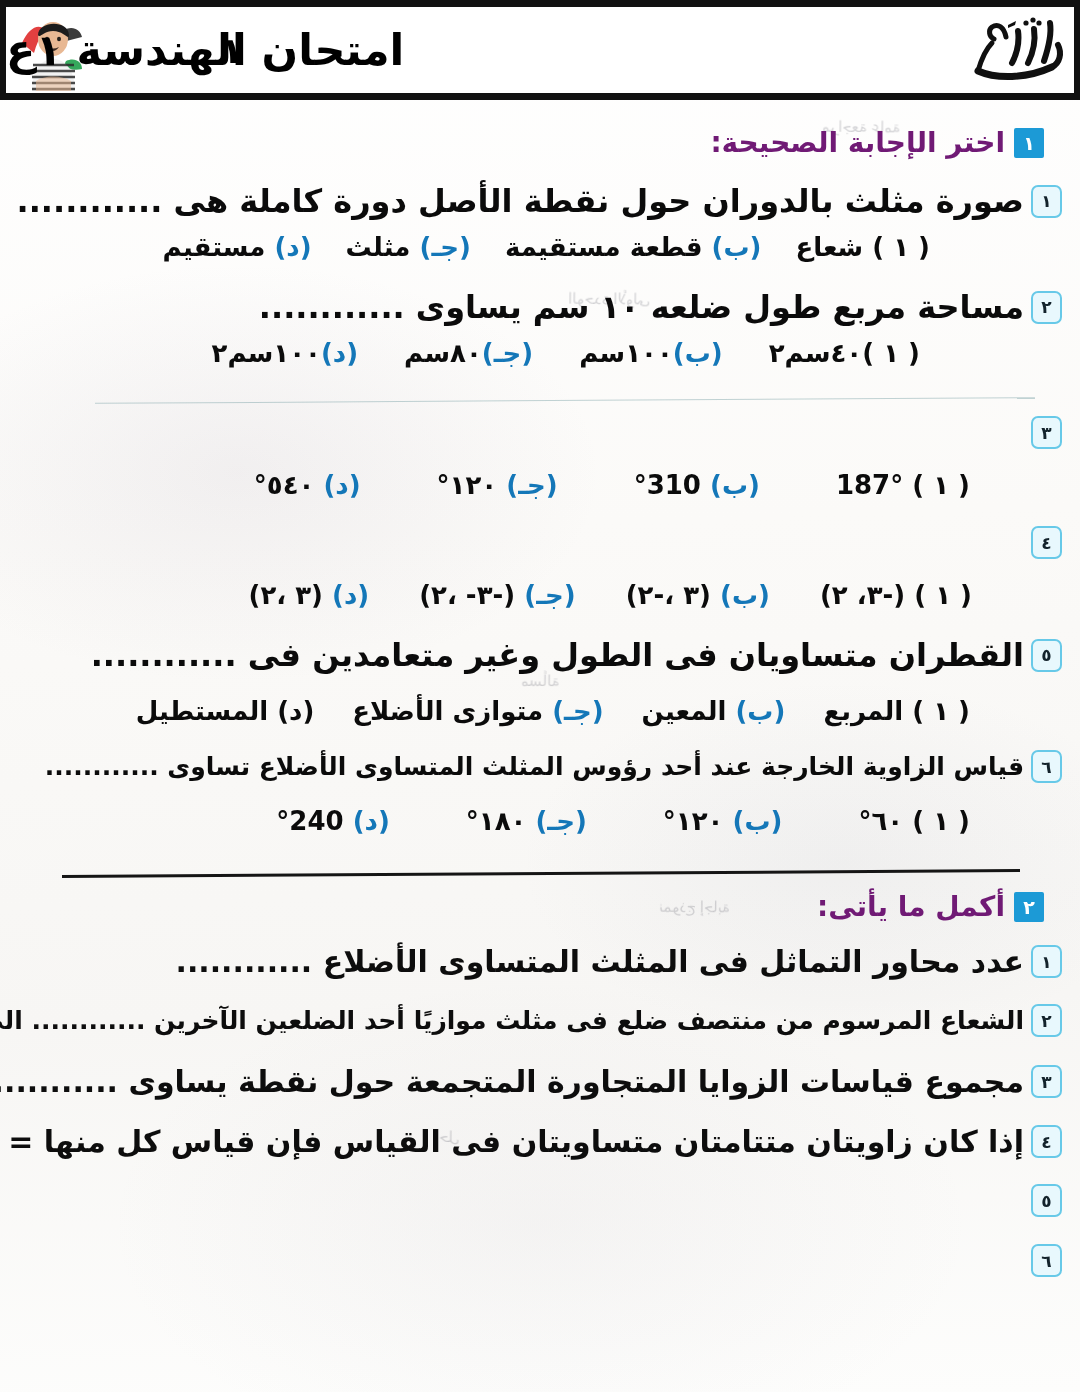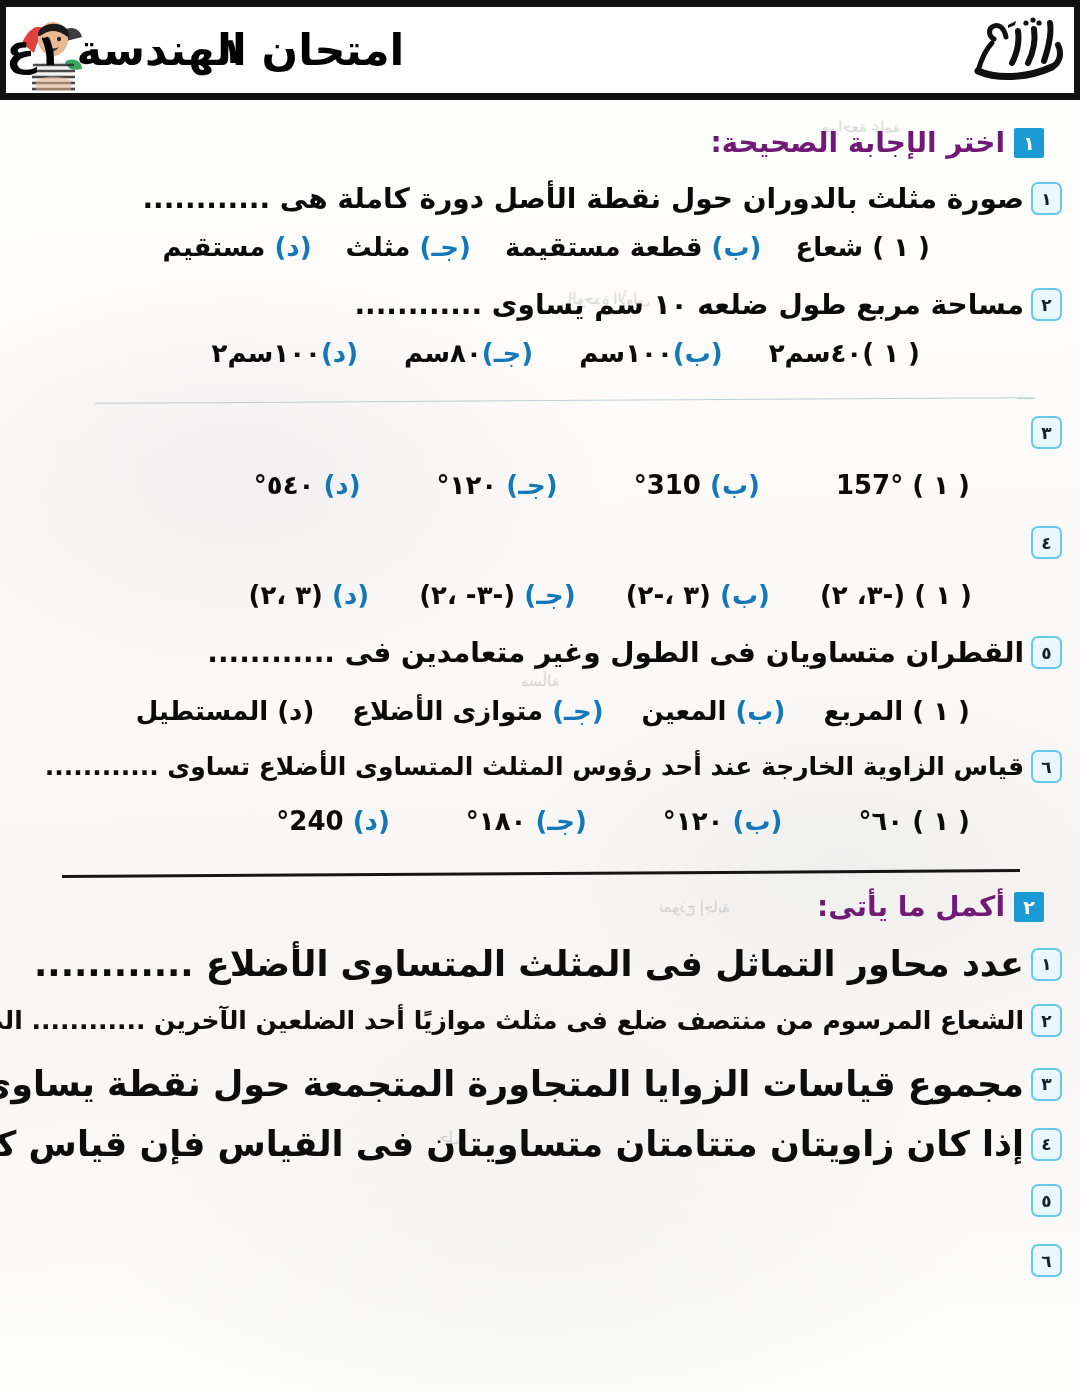--- a/index.html
+++ b/index.html
@@ -132,21 +132,21 @@
 
   .q-row {
     display: flex;
     align-items: center;
     gap: 7px;
     justify-content: flex-start;
   }
   .q-text {
     font-family: "DejaVu Sans", sans-serif;
     font-weight: bold;
-    font-size: 28px;
+    font-size: 32px;
     letter-spacing: -1.1px;
     color: #0b0b0b;
     white-space: nowrap;
   }
   .opts {
     display: flex;
     flex-direction: row;
     gap: 34px;
     font-family: "DejaVu Sans", sans-serif;
     font-weight: bold;
@@ -171,21 +171,21 @@
 
   .fill-row {
     display: flex;
     align-items: center;
     gap: 7px;
     justify-content: flex-start;
   }
   .fill-text {
     font-family: "DejaVu Sans", sans-serif;
     font-weight: bold;
-    font-size: 35px;
+    font-size: 30px;
     letter-spacing: -1.1px;
     white-space: nowrap;
   }
   .abs { position: absolute; }
 </style>
 </head>
 <body>
 
 <div class="page">
 
@@ -277,21 +277,21 @@
       <div class="opt"><span class="lab">(جـ)</span><span>٨٠سم</span></div>
       <div class="opt"><span class="lab">(د)</span><span>١٠٠سم٢</span></div>
     </div>
 
     <div class="divider faint" style="top:296px; left:95px; width:940px;"></div>
 
     <div class="q-row abs" style="top:312px; right:18px;">
       <div class="q-badge">٣</div>
     </div>
     <div class="opts abs" style="top:366px; right:110px; gap:76px;">
-      <div class="opt"><span class="lab plain">( ١ )</span> <span>157°</span></div>
+      <div class="opt"><span class="lab plain">( ١ )</span> <span>187°</span></div>
       <div class="opt"><span class="lab">(ب)</span> <span>310°</span></div>
       <div class="opt"><span class="lab">(جـ)</span> <span>١٢٠°</span></div>
       <div class="opt"><span class="lab">(د)</span> <span>٥٤٠°</span></div>
     </div>
 
     <div class="q-row abs" style="top:422px; right:18px;">
       <div class="q-badge">٤</div>
     </div>
     <div class="opts abs" style="top:476px; right:108px; gap:50px;">
       <div class="opt"><span class="lab plain">( ١ )</span> <span>(-٣، ٢)</span></div>

